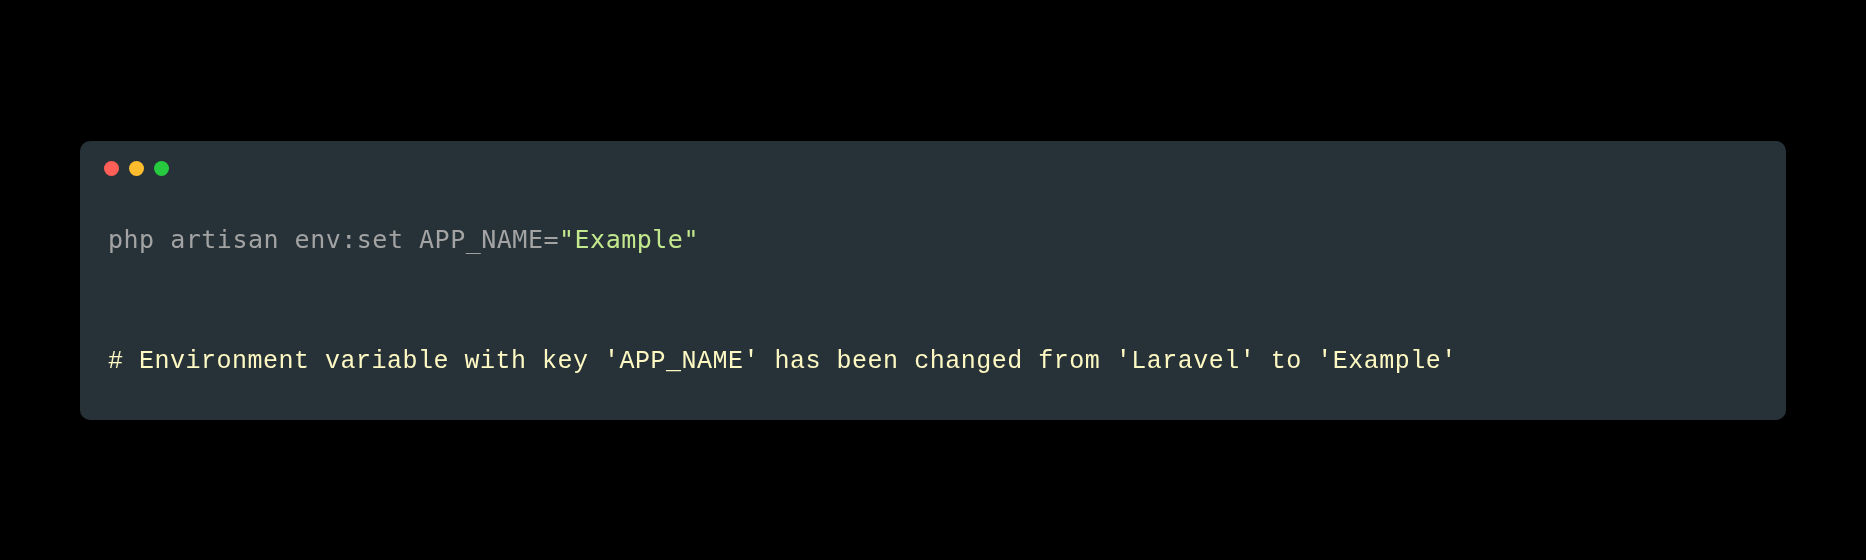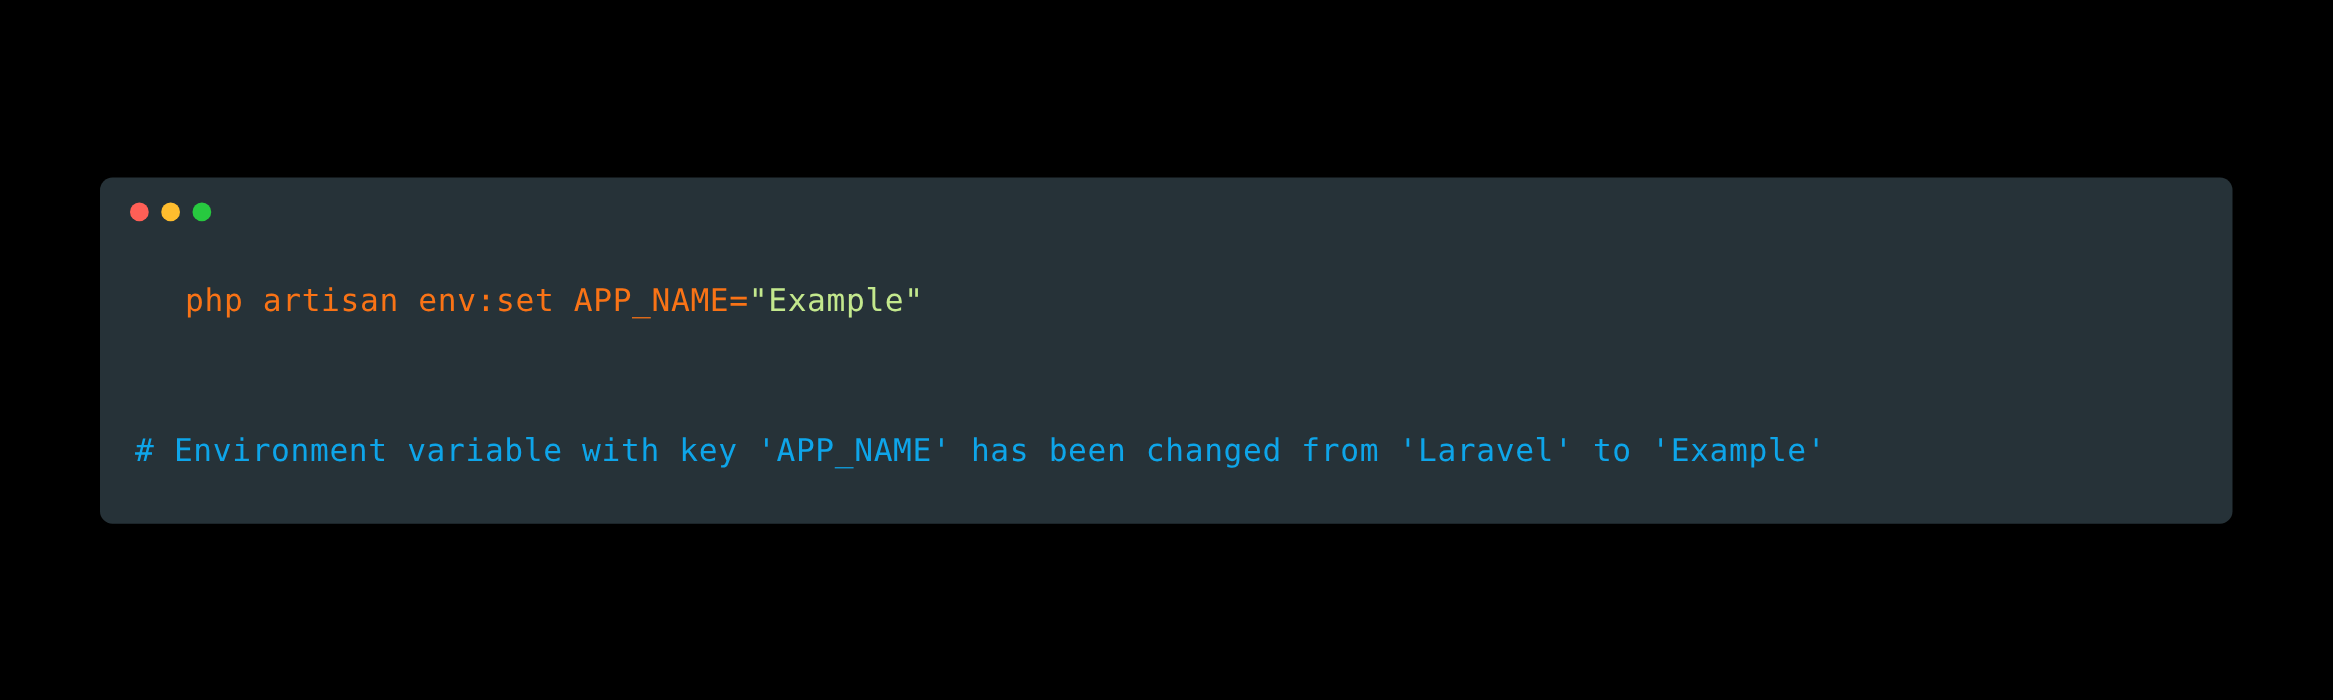--- a/index.html
+++ b/index.html
@@ -56,34 +56,34 @@
     }
     
     .code-line {
       font-size: 25px;
       line-height: 1.6;
       white-space: pre;
       letter-spacing: 0.5px;
     }
     
     .command-text {
-      color: #f97316;
-      margin-left: 40px;
+      color: #a3a3a3;
     }
     
     .string-text {
       color: #c3e88d;
     }
     
     .blank-line {
       height: 80px;
     }
     
     .comment-text {
-      color: #0ea5e9;
+      color: #fef9c3;
+      font-family: Liberation Mono, monospace;
     }
   </style>
 </head>
 <body>
 
 <div class="terminal-window">
   <div class="titlebar">
     <div class="traffic-light red"></div>
     <div class="traffic-light yellow"></div>
     <div class="traffic-light green"></div>

